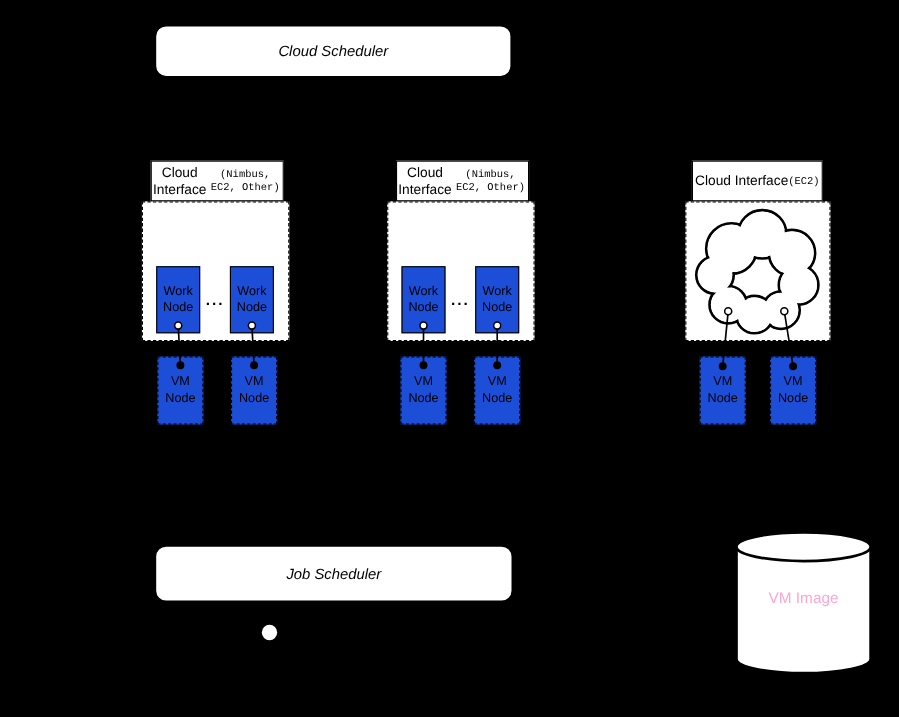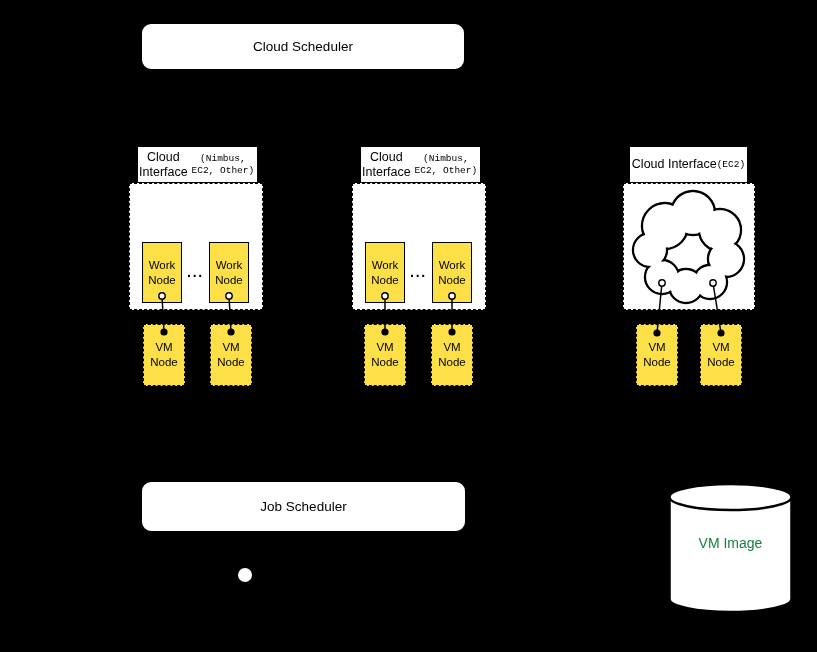--- a/index.html
+++ b/index.html
@@ -5,24 +5,24 @@
   html,body{margin:0;padding:0;background:#000;}
   .canvas{
     position:relative;width:817px;height:652px;background:#000000;
     font-family:"Liberation Sans","DejaVu Sans",sans-serif;color:#000;overflow:hidden;
   }
   .abs{position:absolute;box-sizing:border-box;}
   
   .rounded-box{
     background:#ffffff;border:2px solid #000;border-radius:11px;
     display:flex;align-items:center;justify-content:center;
-    font-size:13.5px;z-index:2;
+    font-size:13.5px;z-index:2;font-style:italic;
   }
   .cloud-scheduler{left:140px;top:22px;width:326px;height:49px;}
-  .job-scheduler{left:140px;top:480px;width:327px;height:53px;}
+  .job-scheduler{left:140px;top:495px;width:327px;height:53px;}
   
   .if-header{
     background:#ffffff;border:1.6px solid #000;z-index:2;
     display:flex;flex-direction:row;align-items:center;justify-content:center;
     top:146px;height:37px;text-align:center;
   }
   .if-title{font-size:12.5px;line-height:15px;}
   .if-sub{font-size:9.5px;line-height:12px;font-family:Liberation Mono, monospace;}
   .ifh0{left:137px;width:121px;}
   .ifh1{left:360px;width:121px;}
@@ -30,41 +30,41 @@
   
   .if-zone{
     background:#ffffff;border:1.6px dashed #000;z-index:1;
     top:183px;height:127px;
   }
   .ifz0{left:129px;width:134px;}
   .ifz1{left:352px;width:134px;}
   .ifz2{left:623px;width:132px;}
   
   .node-box{
-    background:#fde047;display:flex;align-items:center;justify-content:center;
+    background:#1d4ed8;display:flex;align-items:center;justify-content:center;
     text-align:center;font-size:11.5px;line-height:15px;z-index:3;
   }
   .work-node{border:1.6px solid #000;top:242px;width:40px;height:61px;}
   .vm-node{border:1.6px dashed #000;top:324px;width:42px;height:62px;}
   .wn0{left:142px;} .wn1{left:209px;}
   .wn2{left:365px;} .wn3{left:432px;}
   .vn0{left:143px;} .vn1{left:210px;}
   .vn2{left:364px;} .vn3{left:431px;}
   .vn4{left:636px;} .vn5{left:700px;}
   .ellipsis{
     z-index:3;top:268px;width:23px;height:16px;display:flex;align-items:center;justify-content:center;
     font-size:14px;font-weight:bold;letter-spacing:1px;color:#000;background:#fff;
   }
   .el0{left:184px;} .el1{left:407px;}
   
   .cloud-svg{left:631px;top:186px;z-index:2;}
   .cyl-svg{left:667px;top:482px;z-index:2;}
   .cyl-label{
     left:667px;top:533px;width:127px;z-index:3;text-align:center;
-    font-size:14px;line-height:20px;color:#15803d;
+    font-size:14px;line-height:20px;color:#f9a8d4;
   }
   .junction-dot{
     left:238px;top:568px;width:14px;height:14px;border-radius:50%;
     background:#ffffff;z-index:4;
   }
   .overlay{left:0;top:0;z-index:6;pointer-events:none;}
 </style>
 </head>
 <body>
 

